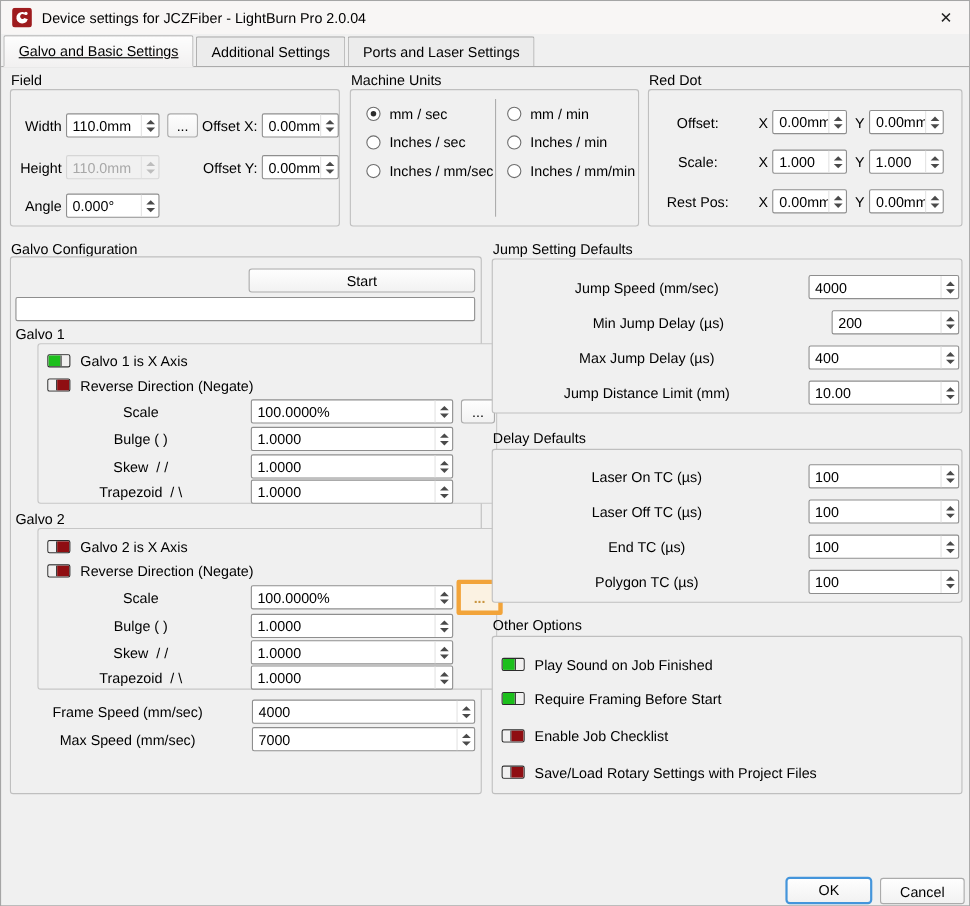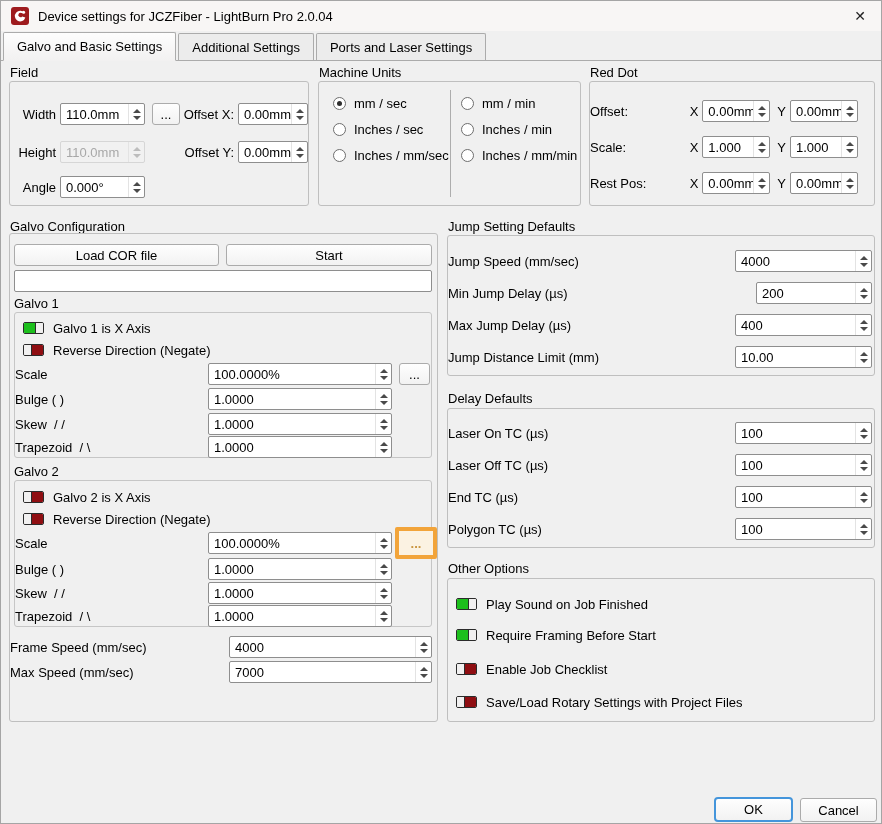--- a/index.html
+++ b/index.html
@@ -17,25 +17,25 @@
   #titlebar .close { margin-left:auto; font-size:14px; color:#222; width:22px;
     text-align:center; cursor:default; }
   
   #tabbar { position:absolute; left:0; top:30px; right:0; height:30px;
     display:flex; align-items:flex-end; padding-left:2px;
     border-bottom:1px solid #ABABAB; background:#F0F0F0; }
   .tab { padding:5px 13px 5px 13px; border:1px solid #ABABAB; border-bottom:none;
     border-radius:2px 2px 0 0; background:#ECECEC; margin-right:2px; height:27px;
     display:flex; align-items:center; white-space:nowrap; }
   .tab.active { background:linear-gradient(#FDFDFD,#F2F1F1); height:29px;
-    margin-bottom:-1px; border-bottom:1px solid #F2F1F1; }
+    margin-bottom:-1px; border-bottom:1px solid #F2F1F1;text-decoration:underline; }
   
   .glabel { position:absolute; font-size:13px; }
   .gbox { position:absolute; border:1px solid #BFBFBF; border-radius:3px; background:#F0F0F0; }
-  .inbox { position:absolute; border:1px solid #C6C6C6; border-radius:3px; background:#F0F0F0; }
+  .inbox { position:absolute; border:1px solid #C6C6C6; border-radius:3px; background:#F0F0F0;margin-left:20px; }
   
   .spin { display:flex; align-items:stretch; height:22px; background:#FFF;
     border:1px solid #8E8E8E; border-radius:2px; }
   .spin input { flex:1; min-width:0; border:none; outline:none; background:transparent;
     font:13px "Liberation Sans", sans-serif; padding-left:5px; color:#000; }
   .sb { width:16px; display:flex; flex-direction:column; align-items:center;
     justify-content:center; gap:3px; border-left:1px solid #E3E3E3; }
   .up { width:0; height:0; border-left:4px solid transparent; border-right:4px solid transparent;
     border-bottom:4px solid #4A4A4A; }
   .dn { width:0; height:0; border-left:4px solid transparent; border-right:4px solid transparent;
@@ -61,21 +61,21 @@
   .toggle.on  .knob { order:1; border-left:1px solid #2B2B2B; }
   .toggle.off .fill { background:#8F0E12; order:1; }
   .toggle.off .knob { order:0; border-right:1px solid #2B2B2B; }
   
   .rrow { position:absolute; display:flex; align-items:center; gap:8px; height:18px; }
   .radio { width:13px; height:13px; border:1px solid #6E6E6E; border-radius:50%;
     background:#FFF; display:flex; align-items:center; justify-content:center; flex:0 0 auto; }
   .radio.on::after { content:""; width:5px; height:5px; border-radius:50%; background:#2E2E2E; }
   
   .srow { position:absolute; display:flex; align-items:center; height:22px; }
-  .srow .lab { flex:1; text-align:left; padding-right:7px; white-space:pre; }
+  .srow .lab { flex:1; text-align:center; padding-right:7px; white-space:pre; }
   .lab-abs { position:absolute; height:22px; display:flex; align-items:center; white-space:pre; }
   .lab-abs.r { justify-content:flex-end; }
 </style>
 </head>
 <body>
 
 <div id="win">
 
   <div id="titlebar">
     <svg class="logo" viewBox="0 0 18 18">
@@ -228,21 +228,20 @@
         <div class="sb">
             <span class="up"></span>
             <span class="dn"></span>
           </div>
       </div>
     </div>
   </div>
 
   <div class="glabel" style="left:9px;top:218px">Galvo Configuration</div>
   <div class="gbox" style="left:8px;top:232px;width:429px;height:489px;overflow:visible">
-    <button class="btn" style="position:absolute;left:4px;top:10px;width:205px;height:22px">Load COR file</button>
     <button class="btn" style="position:absolute;left:216px;top:10px;width:206px;height:22px">Start</button>
     <div class="spin" style="position:absolute;left:4px;top:36px;width:418px">
       <input value="" style="">
     </div>
 
     <div class="glabel" style="left:4px;top:62px">Galvo 1</div>
     <div class="inbox" style="left:4px;top:78px;width:418px;height:146px">
       <div class="trow" style="left:8px;top:7px">
         <span class="toggle on">
             <span class="fill"></span>

